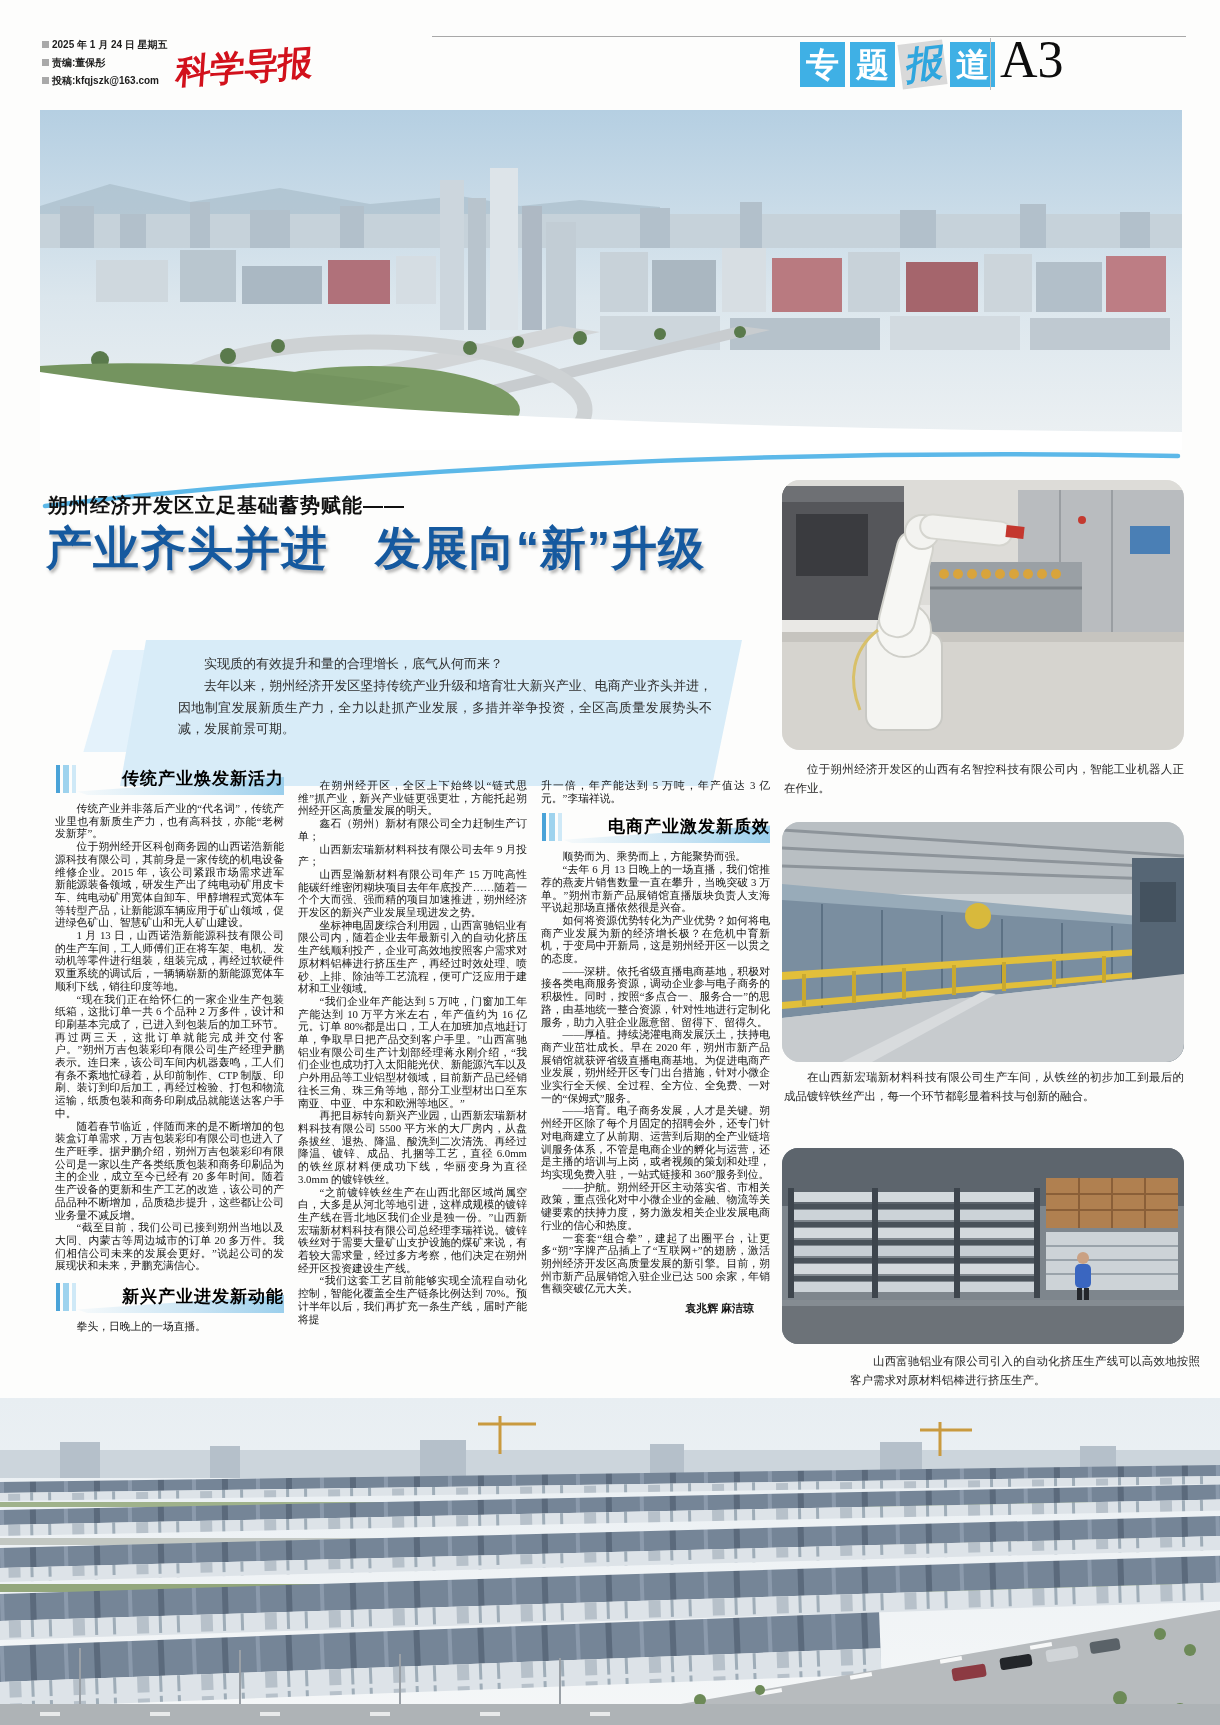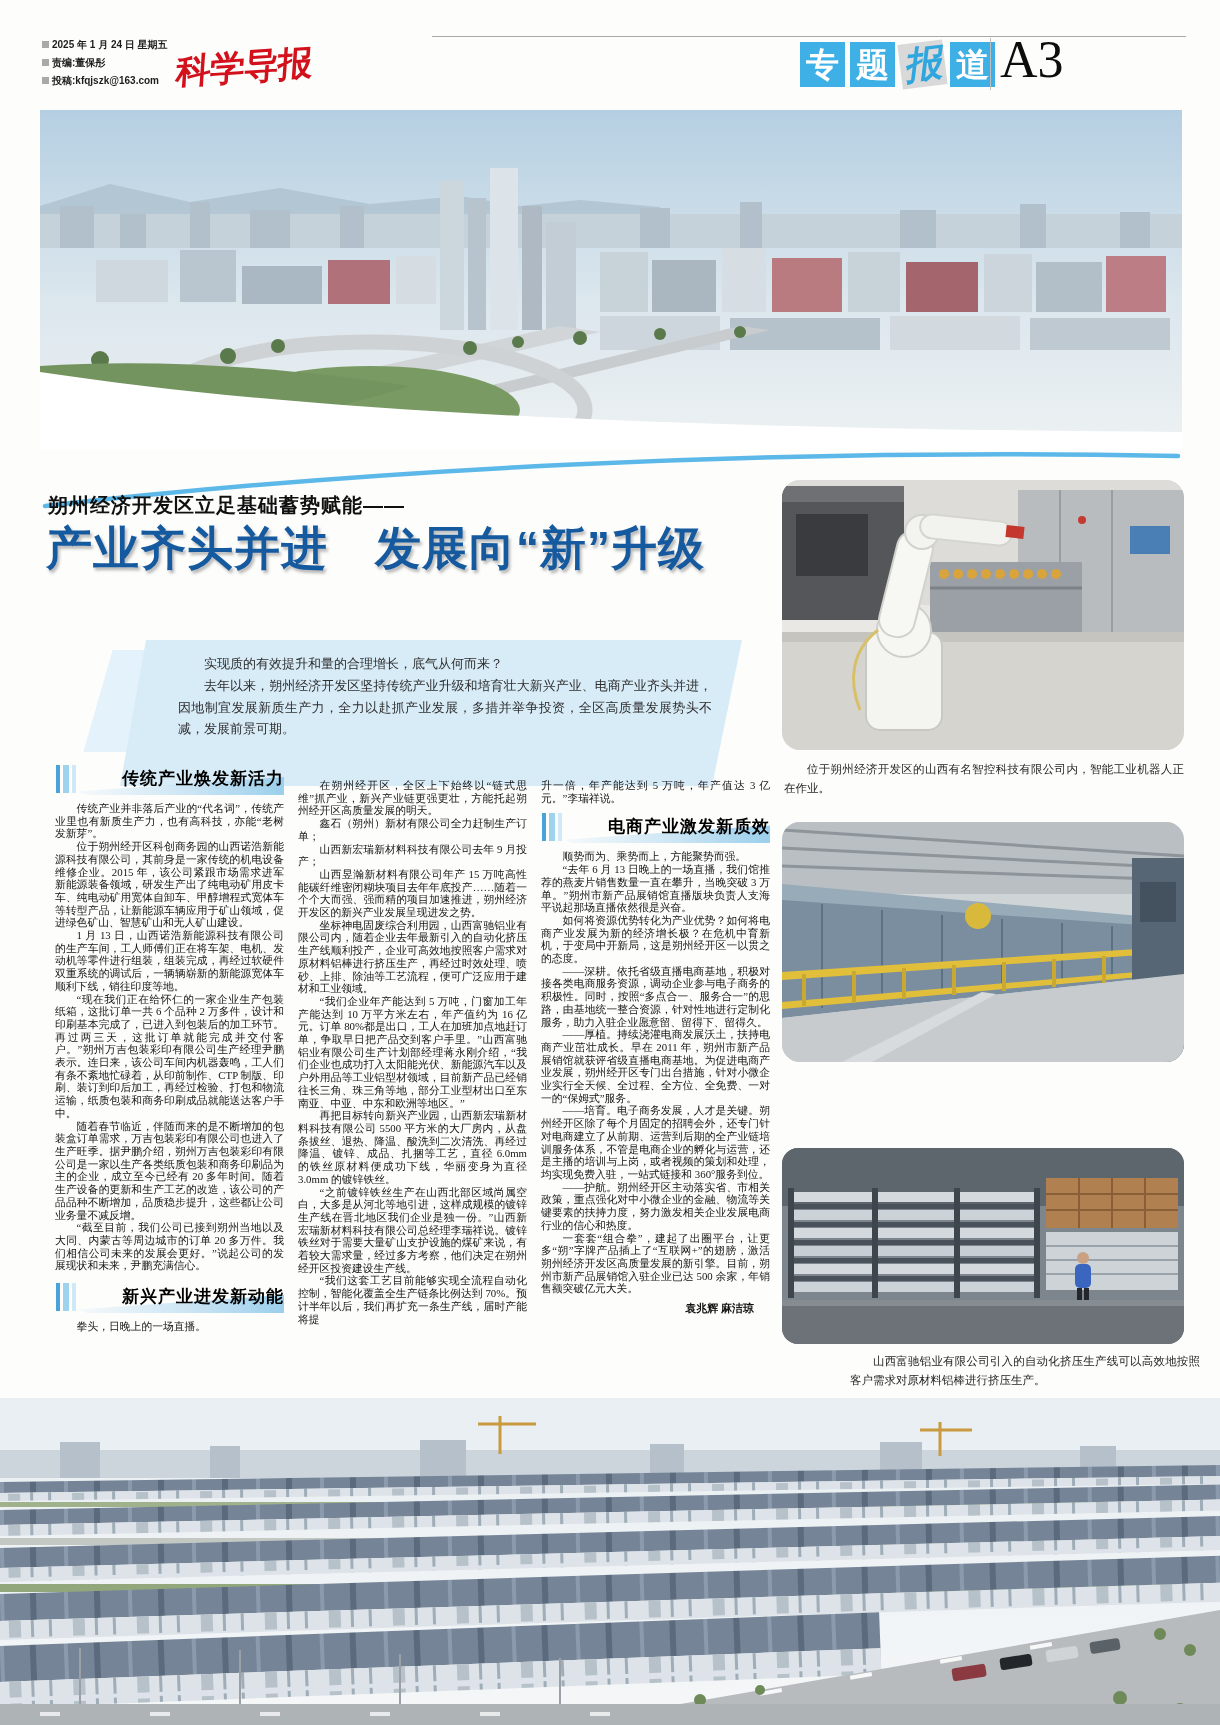--- a/index.html
+++ b/index.html
@@ -245,20 +245,21 @@
           <rect x="270" y="137" width="4" height="28"></rect>
         <rect x="320" y="134" width="4" height="27"></rect>
           <rect x="364" y="131" width="4" height="26"></rect>
       </g>
       <rect x="350" y="36" width="52" height="204" fill="#566675"></rect>
       <rect x="358" y="60" width="36" height="40" fill="#44525f"></rect>
       <polygon points="0,196 402,152 402,240 0,240" fill="#c7cbce"></polygon>
       <polygon points="60,240 200,170 214,172 90,240" fill="#d8dbdd"></polygon>
     </svg>
   </div>
+  <div class="caption" id="cap2">在山西新宏瑞新材料科技有限公司生产车间，从铁丝的初步加工到最后的成品镀锌铁丝产出，每一个环节都彰显着科技与创新的融合。</div>
 
   <div class="photo" id="photo3">
     <svg width="402" height="196" viewBox="0 0 402 196" xmlns="http://www.w3.org/2000/svg">
       <rect width="402" height="196" fill="#7e868d"></rect>
       <rect width="402" height="58" fill="#5d656d"></rect>
       <g>
         <rect x="6" y="44" width="252" height="10" fill="#d3d9dd"></rect>
           <rect x="6" y="56" width="252" height="5" fill="#49525a"></rect>
         <rect x="6" y="62" width="252" height="10" fill="#ccd3d8"></rect>
           <rect x="6" y="74" width="252" height="5" fill="#49525a"></rect>
@@ -336,21 +337,21 @@
     <p class="noindent">升一倍，年产能达到 5 万吨，年产值达 3 亿元。”李瑞祥说。</p>
     <div class="sec-head" style="margin-top:8px;">
       <div class="bars"></div>
       <div class="swoosh"></div>
       <div class="t">电商产业激发新质效</div>
     </div>
     <p>顺势而为、乘势而上，方能聚势而强。</p>
     <p>“去年 6 月 13 日晚上的一场直播，我们馆推荐的燕麦片销售数量一直在攀升，当晚突破 3 万单。”朔州市新产品展销馆直播版块负责人支海平说起那场直播依然很是兴奋。</p>
     <p>如何将资源优势转化为产业优势？如何将电商产业发展为新的经济增长极？在危机中育新机，于变局中开新局，这是朔州经开区一以贯之的态度。</p>
     <p>——深耕。依托省级直播电商基地，积极对接各类电商服务资源，调动企业参与电子商务的积极性。同时，按照“多点合一、服务合一”的思路，由基地统一整合资源，针对性地进行定制化服务，助力入驻企业愿意留、留得下、留得久。</p>
-    <p>——厚植。持续浇灌电商发展沃土，扶持电商产业茁壮成长。早在 2011 年，朔州市新产品展销馆就获评省级直播电商基地。为促进电商产业发展，朔州经开区专门出台措施，针对小微企业实行全天候、全过程、全方位、全免费、一对一的“保姆式”服务。</p>
+    <p>——厚植。持续浇灌电商发展沃土，扶持电商产业茁壮成长。早在 2020 年，朔州市新产品展销馆就获评省级直播电商基地。为促进电商产业发展，朔州经开区专门出台措施，针对小微企业实行全天候、全过程、全方位、全免费、一对一的“保姆式”服务。</p>
     <p>——培育。电子商务发展，人才是关键。朔州经开区除了每个月固定的招聘会外，还专门针对电商建立了从前期、运营到后期的全产业链培训服务体系，不管是电商企业的孵化与运营，还是主播的培训与上岗，或者视频的策划和处理，均实现免费入驻，一站式链接和 360°服务到位。</p>
     <p>——护航。朔州经开区主动落实省、市相关政策，重点强化对中小微企业的金融、物流等关键要素的扶持力度，努力激发相关企业发展电商行业的信心和热度。</p>
     <p>一套套“组合拳”，建起了出圈平台，让更多“朔”字牌产品插上了“互联网+”的翅膀，激活朔州经济开发区高质量发展的新引擎。目前，朔州市新产品展销馆入驻企业已达 500 余家，年销售额突破亿元大关。</p>
     <div class="byline">袁兆辉  麻洁琼</div>
   </div>
 
   <div class="photo" id="bottom-photo">
     <svg width="1220" height="327" viewBox="0 0 1220 327" xmlns="http://www.w3.org/2000/svg">
       <defs>
         <linearGradient id="bsky" x1="0" y1="0" x2="0" y2="1">

